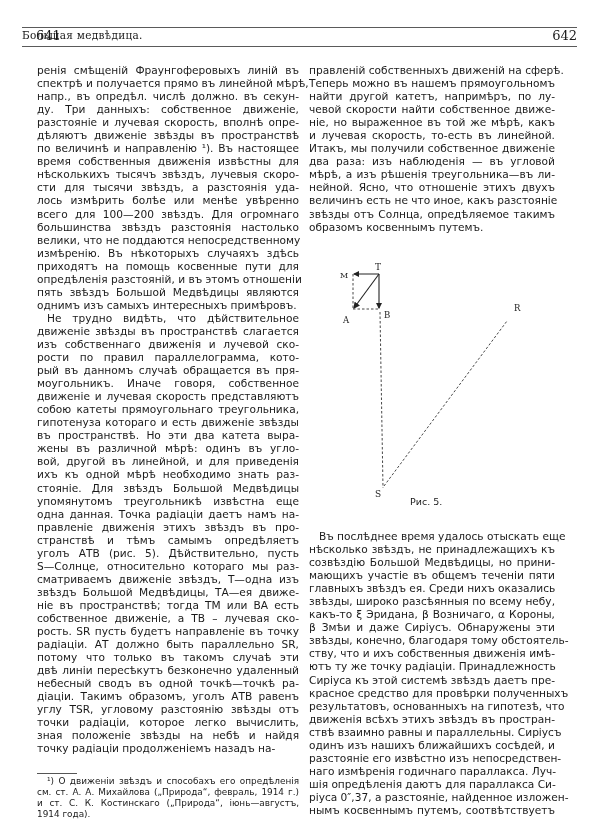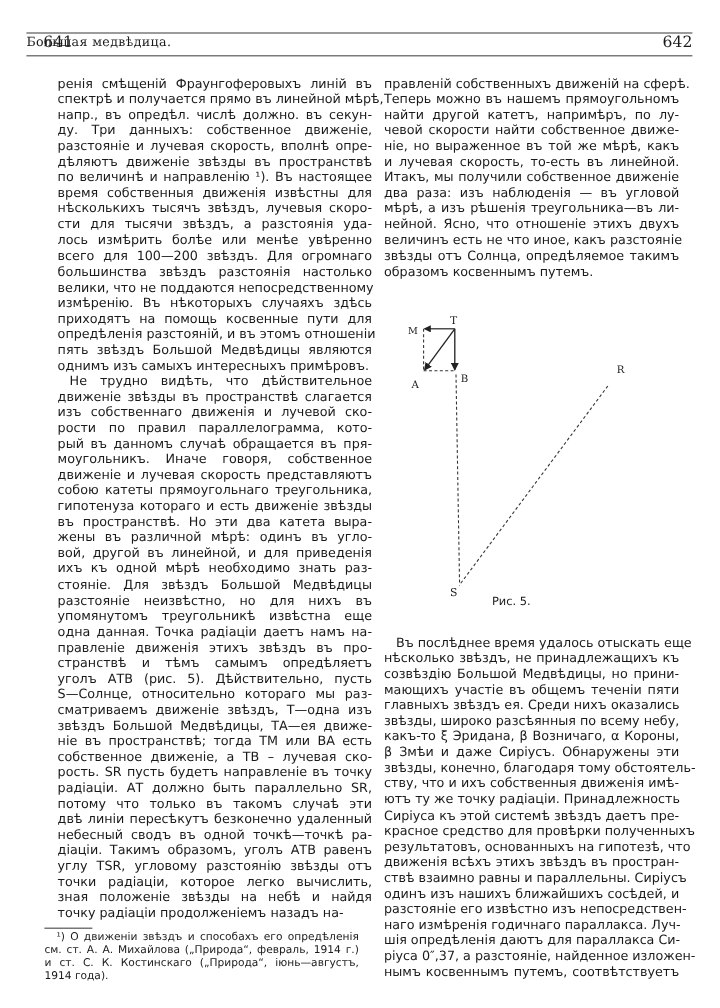--- a/index.html
+++ b/index.html
@@ -6,21 +6,21 @@
   body {
     width: 600px; height: 840px; background: #ffffff; position: relative; overflow: hidden;
     font-family: "DejaVu Sans", sans-serif; color: #1a1a1a;
   }
   .rule { position: absolute; left: 22px; width: 555px; height: 0; border-top: 1.4px solid #5a5a5a; }
   .header { position: absolute; left: 22px; width: 555px; top: 28px; height: 16px; font-family: "DejaVu Serif", serif; }
   .pg { position: absolute; top: 0; font-size: 13px; }
   .pg.left { left: 14px; }
   .pg.right { right: 0; }
   .running-title { position: absolute; left: 0; right: 0; top: 1px; text-align: left; font-size: 10.5px; letter-spacing: 0.3px; }
-  .col { position: absolute; font-size: 10.6px; line-height: 13.05px; text-align: justify; margin-left: 11px; }
+  .col { position: absolute; font-size: 10.6px; line-height: 13.05px; text-align: justify; }
   .col-left { left: 37px; top: 64px; width: 262px; }
   .col-right { left: 309px; top: 64px; width: 246px; }
   .ln { display: block; text-align: justify; text-align-last: justify; white-space: nowrap; overflow: visible; height: 13.05px; }
   .ln.last { text-align-last: left; }
   .ln.indent { padding-left: 10px; }
   .footnote-rule { position: absolute; left: 37px; top: 773px; width: 40px; border-top: 1px solid #555; }
   .footnotes { position: absolute; left: 37px; top: 776px; width: 262px; font-size: 8.9px; line-height: 10.9px; }
   .footnotes .ln { height: 10.9px; }
   .figure { position: absolute; left: 305px; top: 255px; width: 290px; height: 260px; }
   .fig-caption { position: absolute; left: 410px; top: 496px; font-size: 9.5px; font-family: "DejaVu Sans", sans-serif; }
@@ -64,21 +64,20 @@
     <span class="ln">рый въ данномъ случаѣ обращается въ пря-</span>
     <span class="ln">моугольникъ. Иначе говоря, собственное</span>
     <span class="ln">движеніе и лучевая скорость представляютъ</span>
     <span class="ln">собою катеты прямоугольнаго треугольника,</span>
     <span class="ln">гипотенуза котораго и есть движеніе звѣзды</span>
     <span class="ln">въ пространствѣ. Но эти два катета выра-</span>
     <span class="ln">жены въ различной мѣрѣ: одинъ въ угло-</span>
     <span class="ln">вой, другой въ линейной, и для приведенія</span>
     <span class="ln">ихъ къ одной мѣрѣ необходимо знать раз-</span>
     <span class="ln">стояніе. Для звѣздъ Большой Медвѣдицы</span>
-    <span class="ln">разстояніе неизвѣстно, но для нихъ въ</span>
     <span class="ln">упомянутомъ треугольникѣ извѣстна еще</span>
     <span class="ln">одна данная. Точка радіаціи даетъ намъ на-</span>
     <span class="ln">правленіе движенія этихъ звѣздъ въ про-</span>
     <span class="ln">странствѣ и тѣмъ самымъ опредѣляетъ</span>
     <span class="ln">уголъ АТВ (рис. 5). Дѣйствительно, пусть</span>
     <span class="ln">S—Солнце, относительно котораго мы раз-</span>
     <span class="ln">сматриваемъ движеніе звѣздъ, T—одна изъ</span>
     <span class="ln">звѣздъ Большой Медвѣдицы, ТА—ея движе-</span>
     <span class="ln">ніе въ пространствѣ; тогда ТМ или ВА есть</span>
     <span class="ln">собственное движеніе, а ТВ – лучевая ско-</span>

